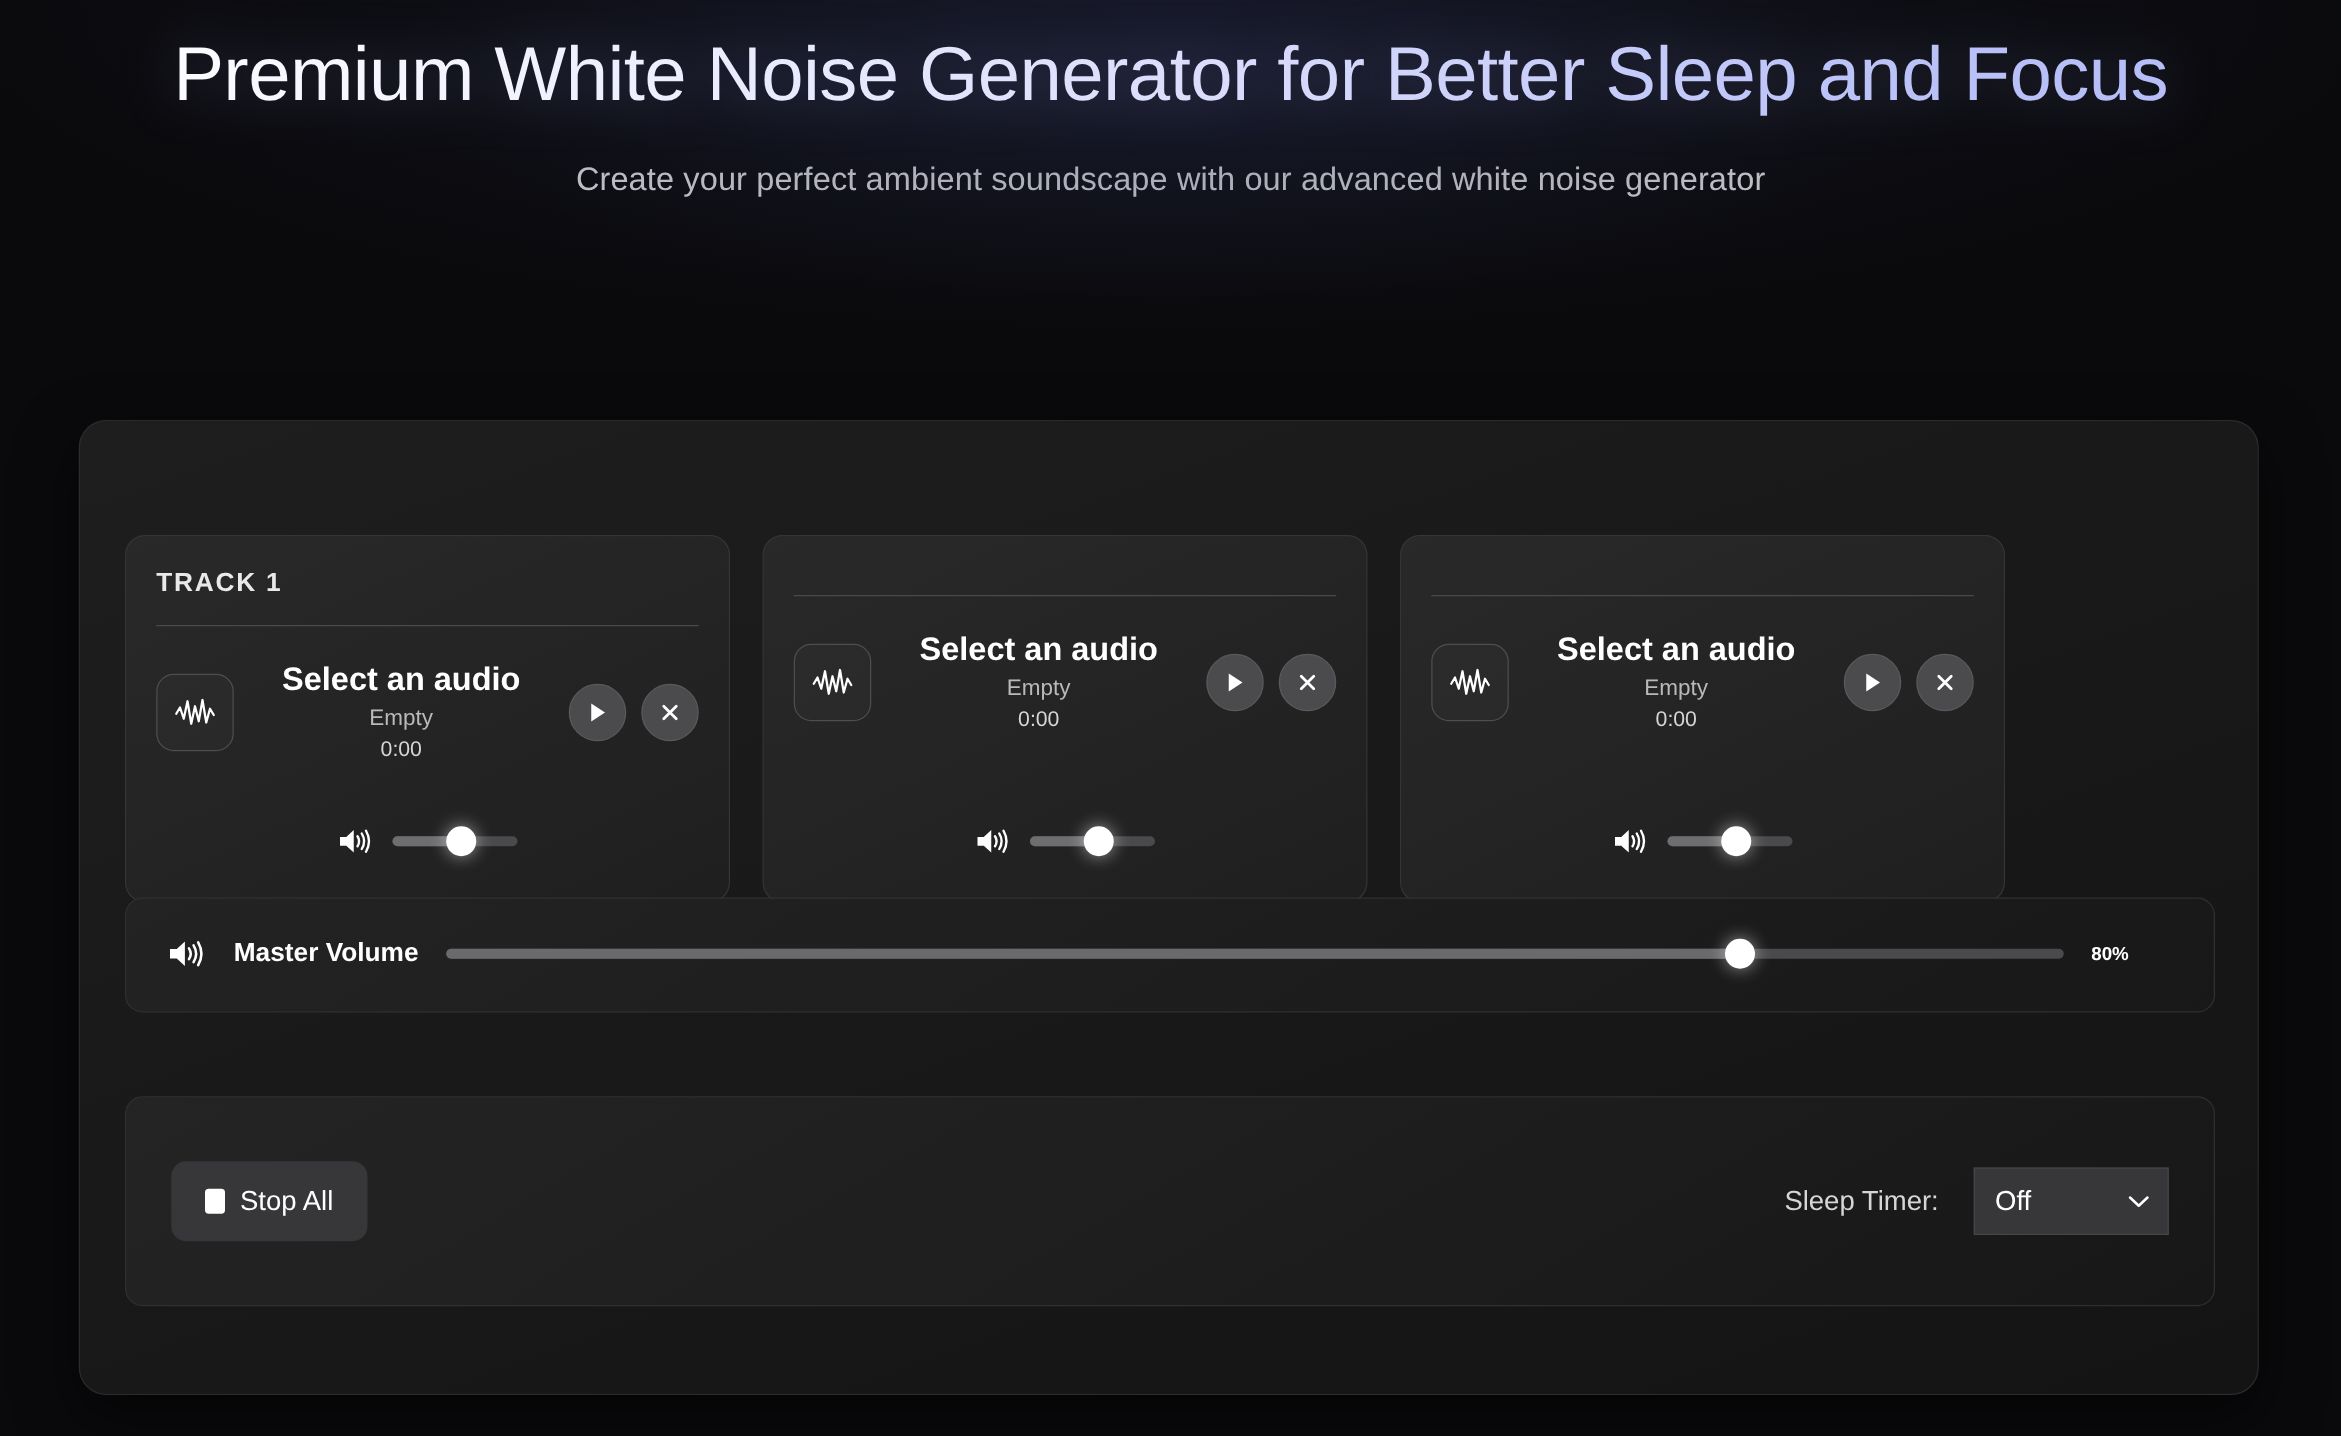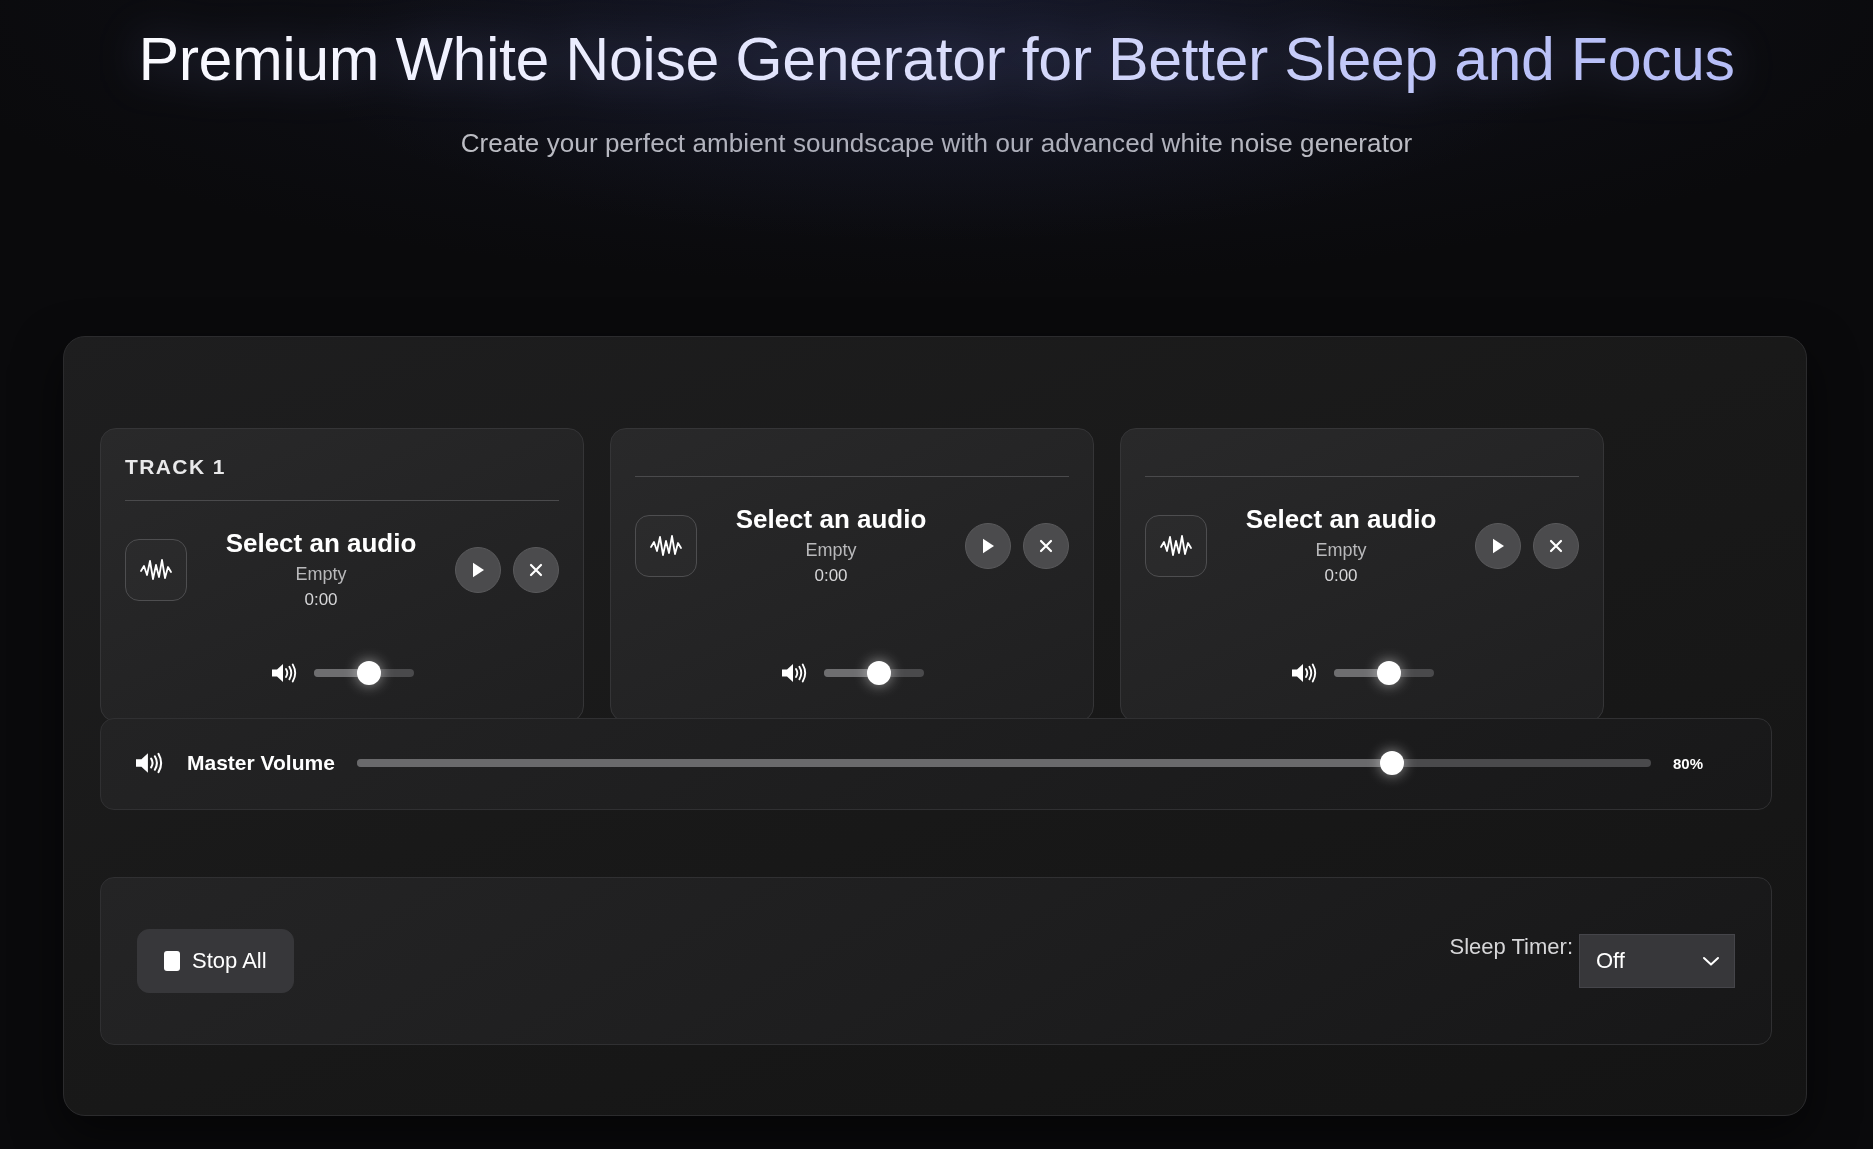--- a/index.html
+++ b/index.html
@@ -287,22 +287,22 @@
   .stop-square {
     width: 16px;
     height: 20px;
     background: #ffffff;
     border-radius: 3px;
     flex: 0 0 auto;
   }
 
   .timer-group {
     display: flex;
-    align-items: flex-start;
-    gap: 6px;
+    align-items: center;
+    gap: 28px;
   }
 
   .timer-label {
     font-size: 22px;
     color: #d6d6d8;
   }
 
   .timer-select {
     position: relative;
     width: 156px;

